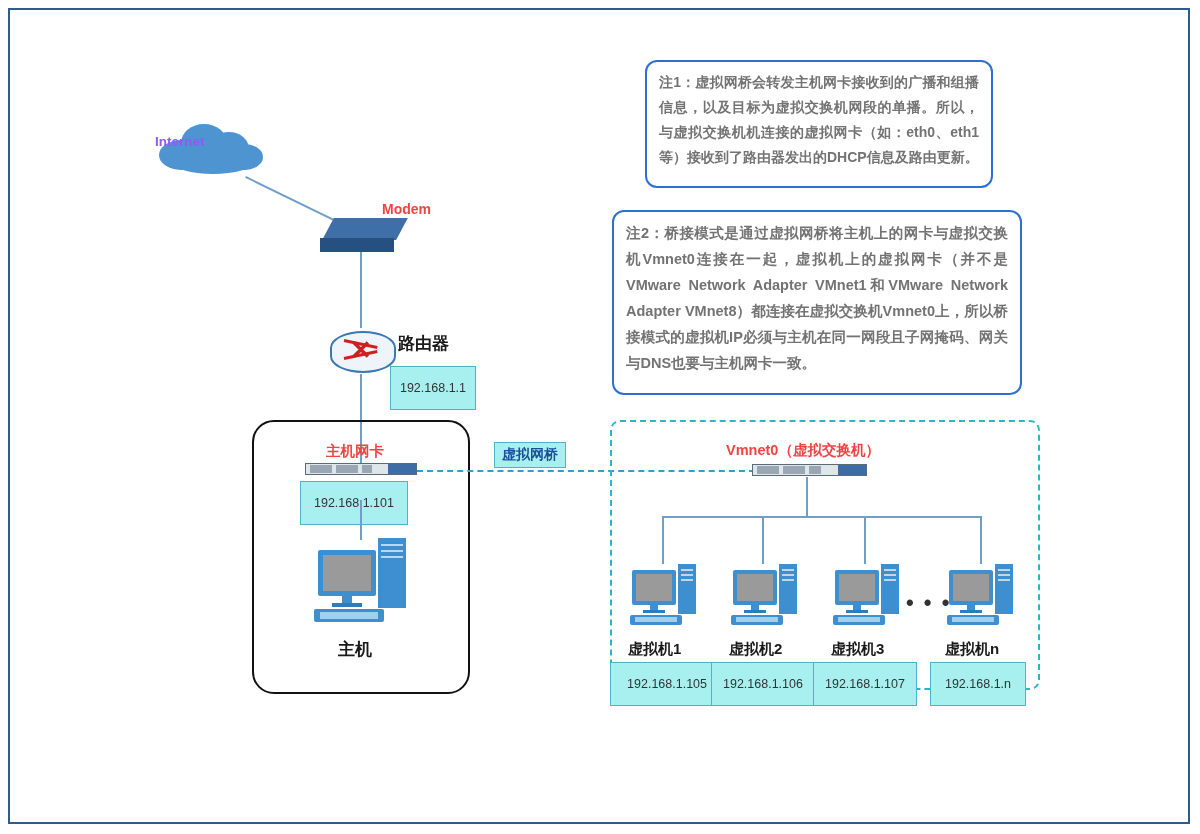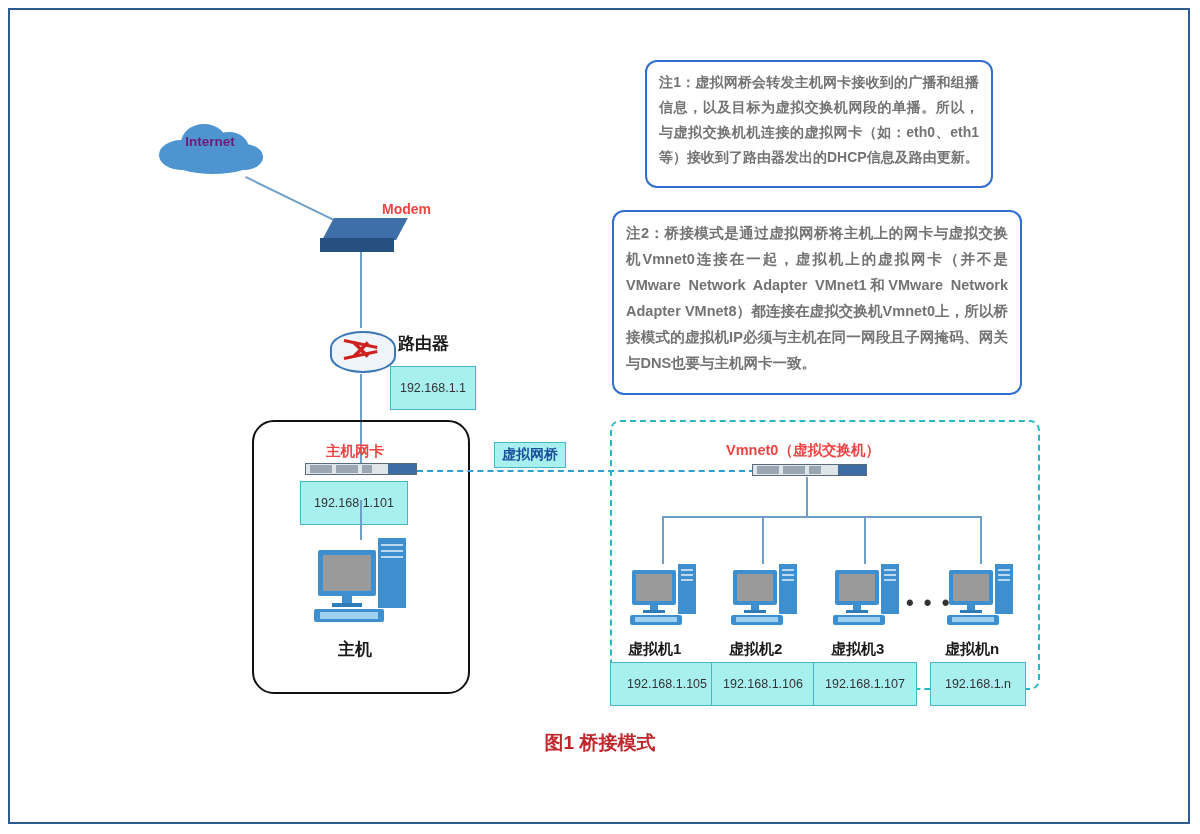--- a/index.html
+++ b/index.html
@@ -79,22 +79,21 @@
   }
   #cloud .c {
     position: absolute;
     background: #4e94d1;
     border-radius: 50%;
   }
   #cloud-label {
     position: absolute;
     left: 155px; top: 134px;
     width: 110px;
-    text-align: center;
-    color: #701a75;
+    color: #8b5cf6;
     font-size: 13.5px;
     font-weight: bold;
     z-index: 4;
   }
 
   
   .line {
     position: absolute;
     background: #6f9fc8;
   }
@@ -417,15 +416,14 @@
     <div class="monitor" style="left:2px; top:6px; width:44px; height:35px;"></div>
     <div class="screen" style="left:6px; top:10px; width:36px; height:27px;"></div>
     <div class="stand" style="left:20px; top:41px; width:8px; height:5px;"></div>
     <div class="base" style="left:13px; top:46px; width:22px; height:3px;"></div>
     <div class="kb" style="left:0px; top:51px; width:52px; height:10px; border-radius:2px;"></div>
     <div class="kb-in" style="left:5px; top:53px; width:42px; height:5px;"></div>
   </div>
   <div class="lbl lbl-dark" style="left:945px; top:640px; font-size:15px;">虚拟机n</div>
   <div class="iptag" style="left:930px; top:662px; width:96px;">192.168.1.n</div>
 
-  <div id="caption">图1 桥接模式</div>
 
 </div>
 
 </body></html>

